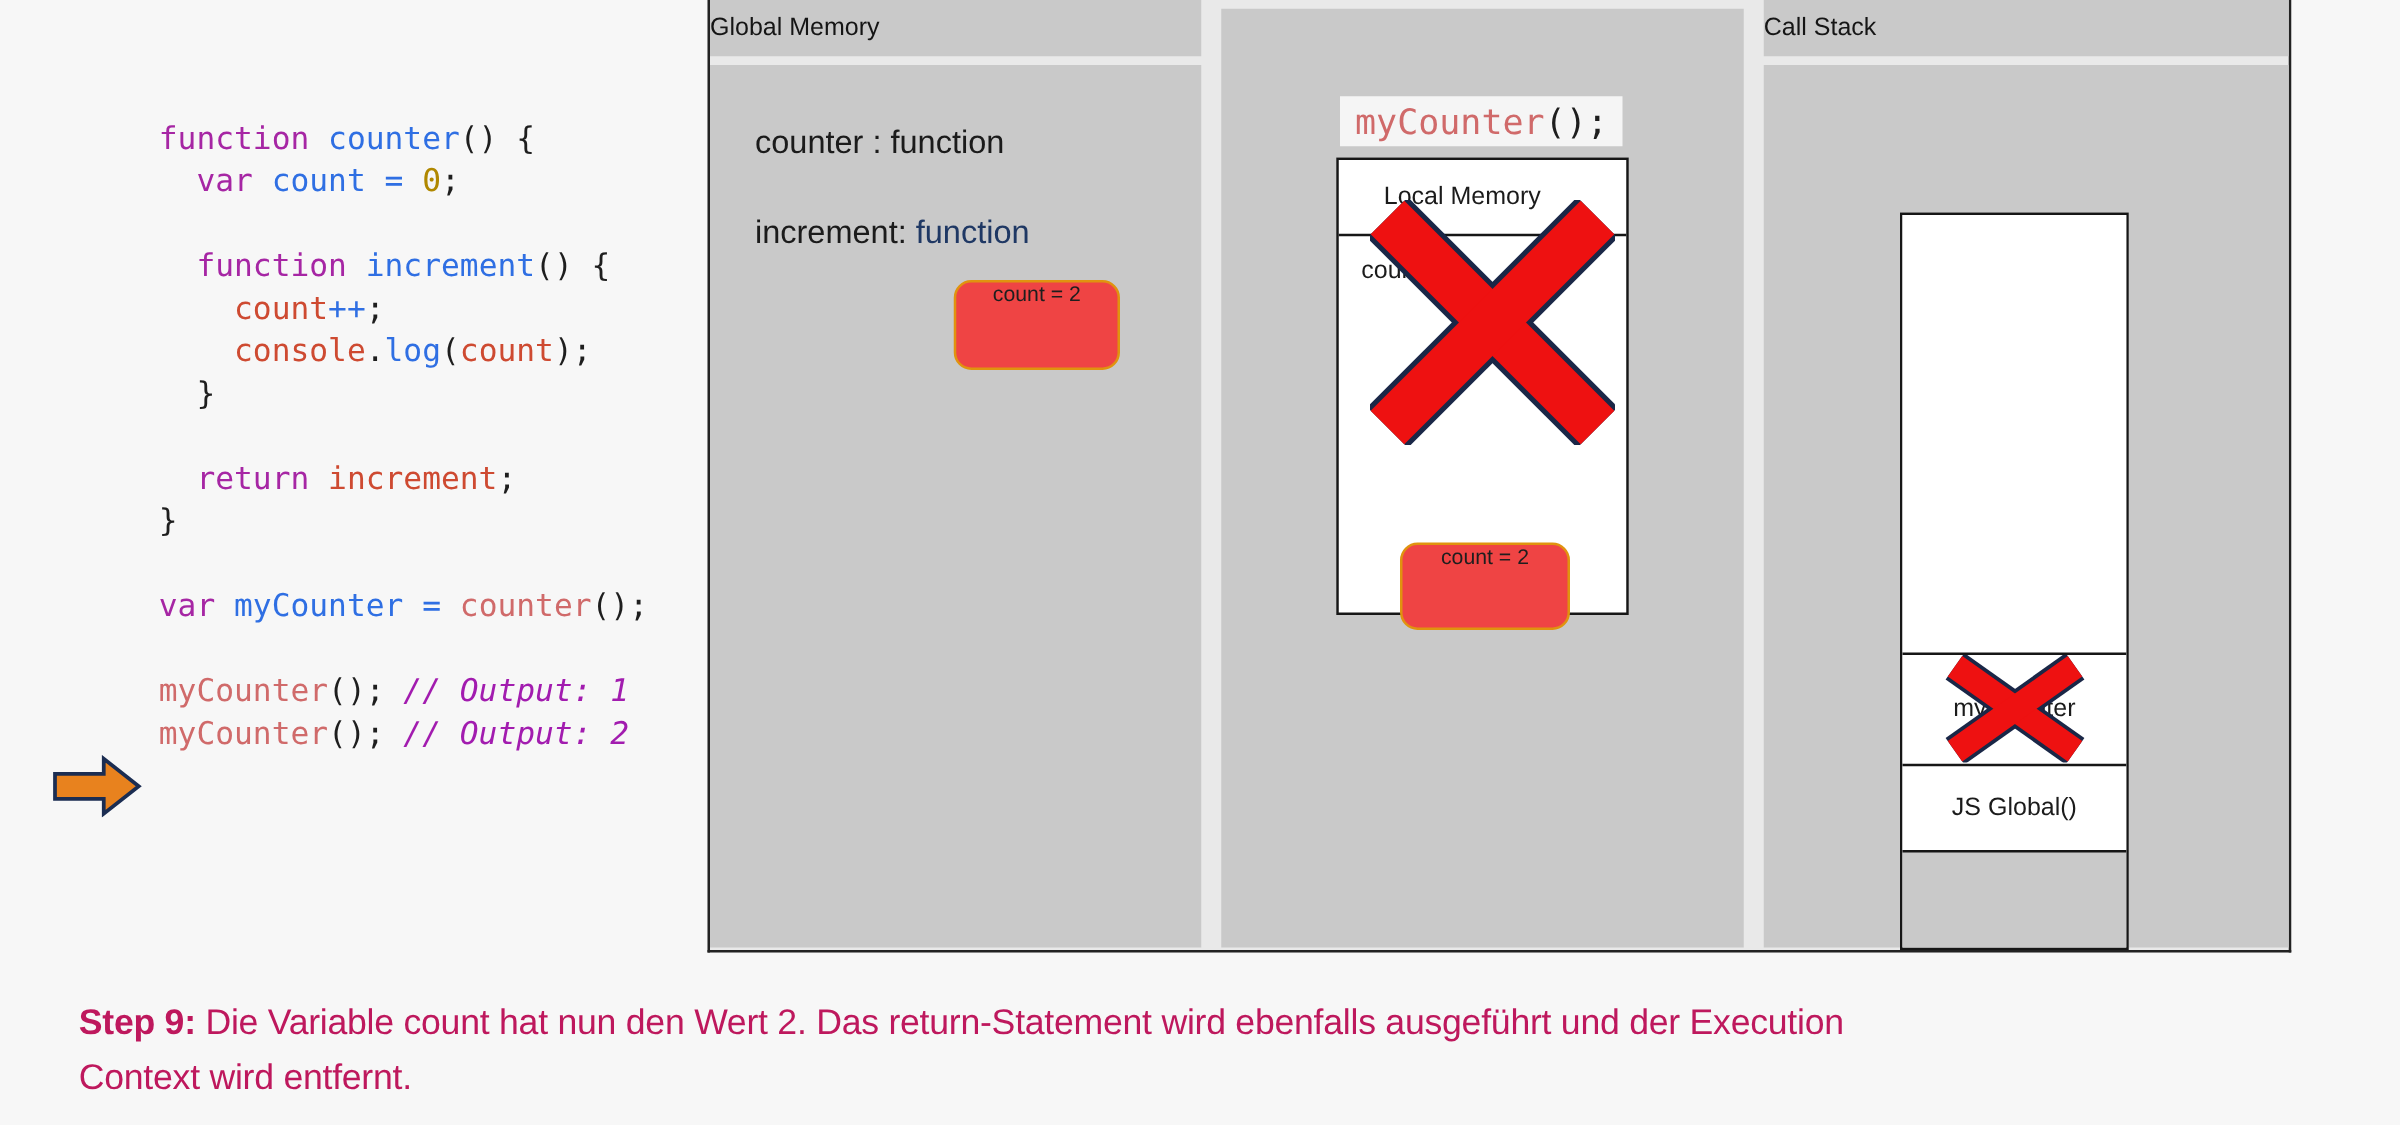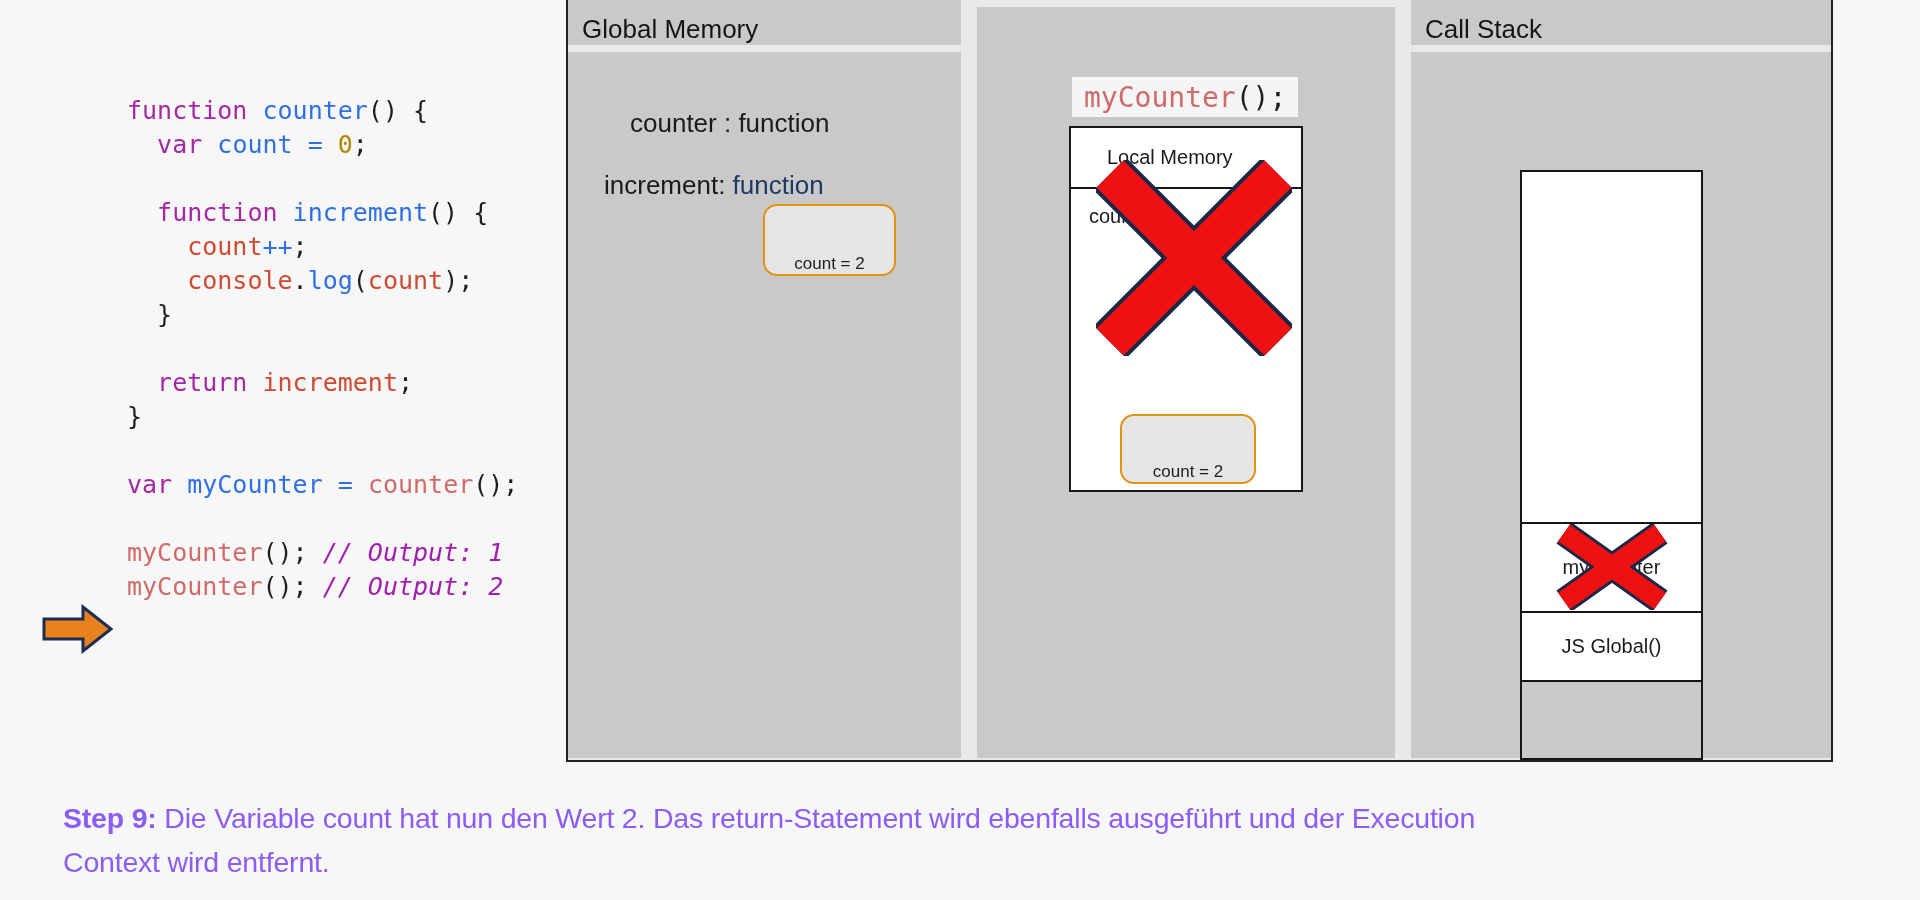--- a/index.html
+++ b/index.html
@@ -36,31 +36,31 @@
     position:absolute; left:566px; top:0; width:1267px; height:762px;
     background:#e9e9e9;
     border-left:2px solid #222; border-right:2px solid #222; border-bottom:2px solid #222;
   }
   .panel { position:absolute; top:0; height:758px; display:flex; flex-direction:column; }
   #panel-global    { left:0px;   width:393px; }
   #panel-execution { left:409px; width:418px; }
   #panel-callstack { left:843px; width:420px; }
   .panel-header {
     height:45px; background:#c9c9c9; flex:none;
-    display:flex; align-items:flex-end; padding-left:14px;
-    font-size:26px; color:#151515;
+    display:flex; align-items:center; 
+    font-size:20px; color:#151515;
   }
   .panel-gap { height:7px; flex:none; }
   .panel-body { flex:1; background:#c9c9c9; position:relative; }
 
   
   .badge {
-    position:absolute; background:#e5e5e5; border:2px solid #e0930f;
-    border-radius:14px; display:flex; align-items:flex-end; justify-content:center;
-    font-size:17px; color:#1e1e1e;
+    position:absolute; background:#ef4444; border:2px solid #e0930f;
+    border-radius:14px; display:flex; align-items:flex-start; justify-content:center;
+    font-size:17px; color:#1e1e1e;margin-top:20px;
   }
 
   
   .gm-entry { position:absolute; left:36px; font-size:26px; color:#1b1b1b; }
   .gm-val-accent { color:#1f3864; }
 
   
   .ec-call-label {
     position:absolute; left:95px; top:70px; height:40px;
     background:#f5f5f5; display:flex; align-items:center; padding:0 12px;
@@ -93,42 +93,42 @@
     font-size:20px; color:#1b1b1b; background:#ffffff;
   }
   .cs-frame-top { height:89px; }
   .cs-frame-bottom { height:69px; }
   .cs-base { flex:none; height:78px; border-top:2px solid #161616; background:#c9c9c9; }
   .cs-x { position:absolute; left:143px; top:472px; }
 
   
   #caption {
     position:absolute; left:63px; top:796px; width:1480px;
-    font-size:28.5px; line-height:44px; color:#8b5cf6; letter-spacing:-0.2px;
+    font-size:28.5px; line-height:44px; color:#be185d; letter-spacing:-0.2px;
   }
   #caption .cap-label { font-weight:bold; }
 </style>
 </head>
 <body>
 
 <div id="code-block"><div class="code-line"><span class="tok-kw">function</span><span class="tok-pl"> </span><span class="tok-fn">counter</span><span class="tok-pl">() {</span></div><div class="code-line"><span class="tok-pl">  </span><span class="tok-kw">var</span><span class="tok-pl"> </span><span class="tok-fn">count</span><span class="tok-pl"> </span><span class="tok-fn">=</span><span class="tok-pl"> </span><span class="tok-num">0</span><span class="tok-pl">;</span></div><div class="code-line">&nbsp;</div><div class="code-line"><span class="tok-pl">  </span><span class="tok-kw">function</span><span class="tok-pl"> </span><span class="tok-fn">increment</span><span class="tok-pl">() {</span></div><div class="code-line"><span class="tok-pl">    </span><span class="tok-var">count</span><span class="tok-fn">++</span><span class="tok-pl">;</span></div><div class="code-line"><span class="tok-pl">    </span><span class="tok-var">console</span><span class="tok-pl">.</span><span class="tok-fn">log</span><span class="tok-pl">(</span><span class="tok-var">count</span><span class="tok-pl">);</span></div><div class="code-line"><span class="tok-pl">  }</span></div><div class="code-line">&nbsp;</div><div class="code-line"><span class="tok-pl">  </span><span class="tok-kw">return</span><span class="tok-pl"> </span><span class="tok-var">increment</span><span class="tok-pl">;</span></div><div class="code-line"><span class="tok-pl">}</span></div><div class="code-line">&nbsp;</div><div class="code-line"><span class="tok-kw">var</span><span class="tok-pl"> </span><span class="tok-fn">myCounter</span><span class="tok-pl"> </span><span class="tok-fn">=</span><span class="tok-pl"> </span><span class="tok-call">counter</span><span class="tok-pl">();</span></div><div class="code-line">&nbsp;</div><div class="code-line"><span class="tok-call">myCounter</span><span class="tok-pl">();</span><span class="tok-pl"> </span><span class="tok-cm">// Output: 1</span></div><div class="code-line"><span class="tok-call">myCounter</span><span class="tok-pl">();</span><span class="tok-pl"> </span><span class="tok-cm">// Output: 2</span></div></div>
 
 <svg id="step-arrow" width="72" height="50" viewBox="0 0 72 50">
   <polygon points="2,15 41,15 41,3 69,25 41,47 41,35 2,35" fill="#e8821e" stroke="#1b2d52" stroke-width="3" stroke-linejoin="miter"></polygon>
 </svg>
 
 <div id="diagram">
 
   <div class="panel" id="panel-global">
     <div class="panel-header">
       <span>Global Memory</span>
     </div>
     <div class="panel-gap"></div>
     <div class="panel-body">
-      <div class="gm-entry" style="top:56px;margin-left:26px;">counter : function</div>
+      <div class="gm-entry" style="top:46px;">counter : function</div>
       <div class="gm-entry" style="top:118px;">
         <span>increment:</span><span class="gm-val-accent"> function</span>
       </div>
       <div class="badge" style="left:195px; top:152px; width:133px; height:72px;">
         <span>count = 2</span>
       </div>
     </div>
   </div>
 
   <div class="panel" id="panel-execution">

